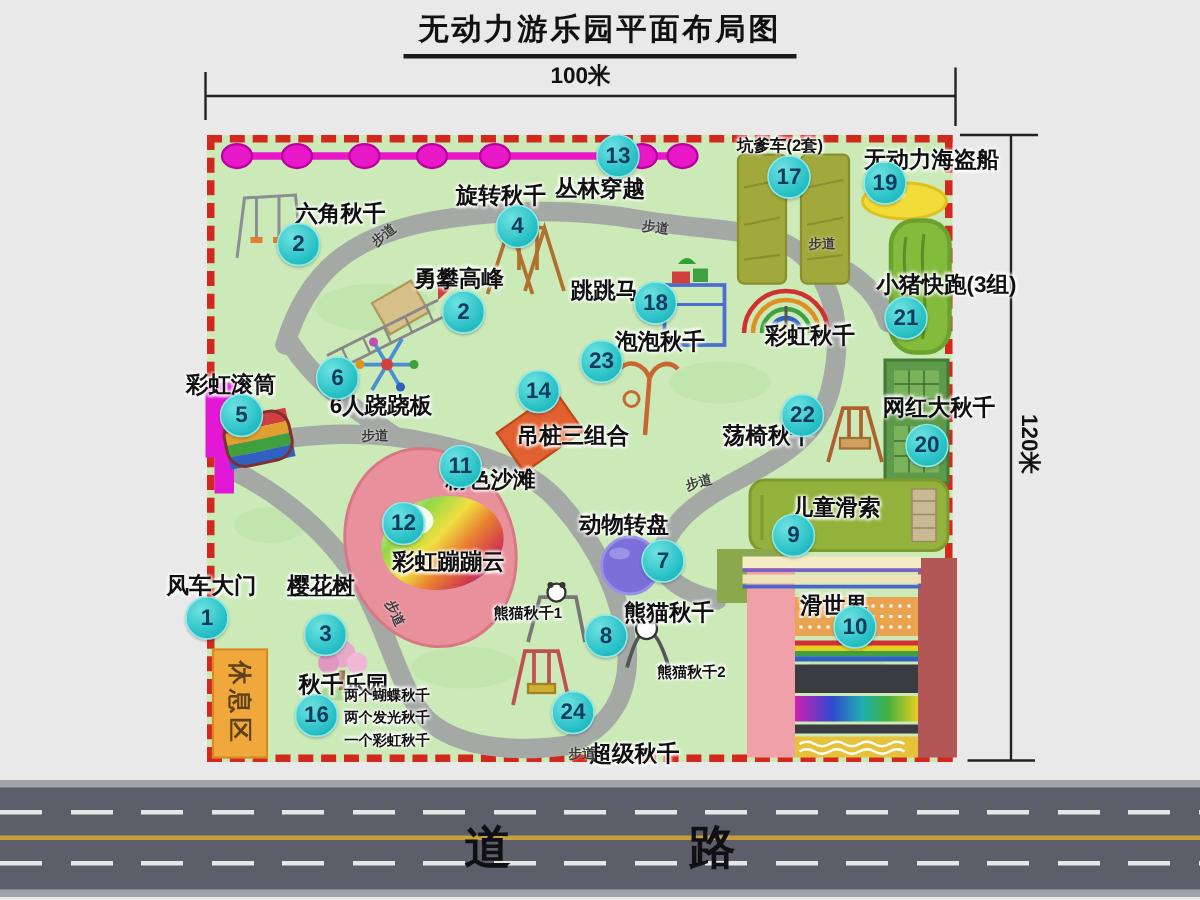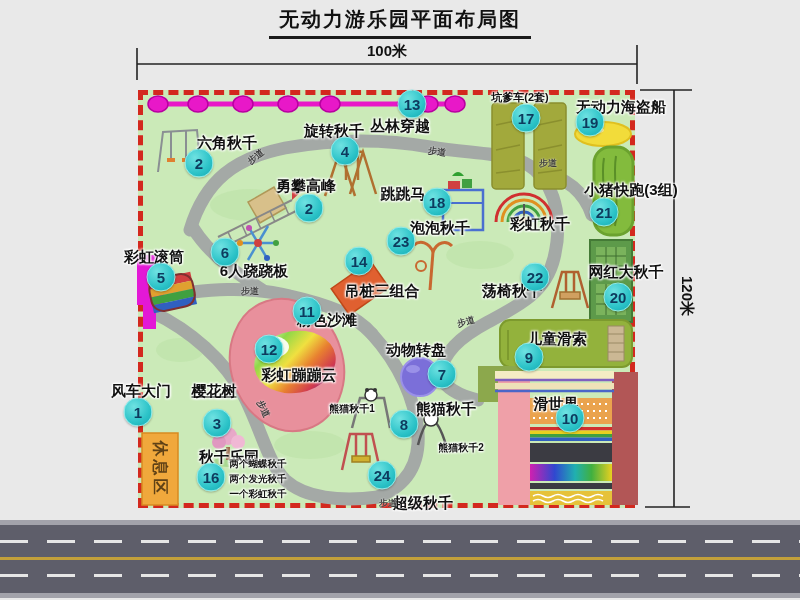--- a/index.html
+++ b/index.html
@@ -378,15 +378,16 @@
 
   <div id="rest-label">休息区</div>
 
 
   <div id="road">
     <div class="edge" style="top:0;"></div>
     <div class="edge" style="top:73px;"></div>
     <div class="dash" style="top:20px;"></div>
     <div class="yellow" style="top:37px;"></div>
     <div class="dash" style="top:54px;"></div>
+    <div id="road-label">道  路</div>
   </div>
 
 </div>
 
 </body></html>

